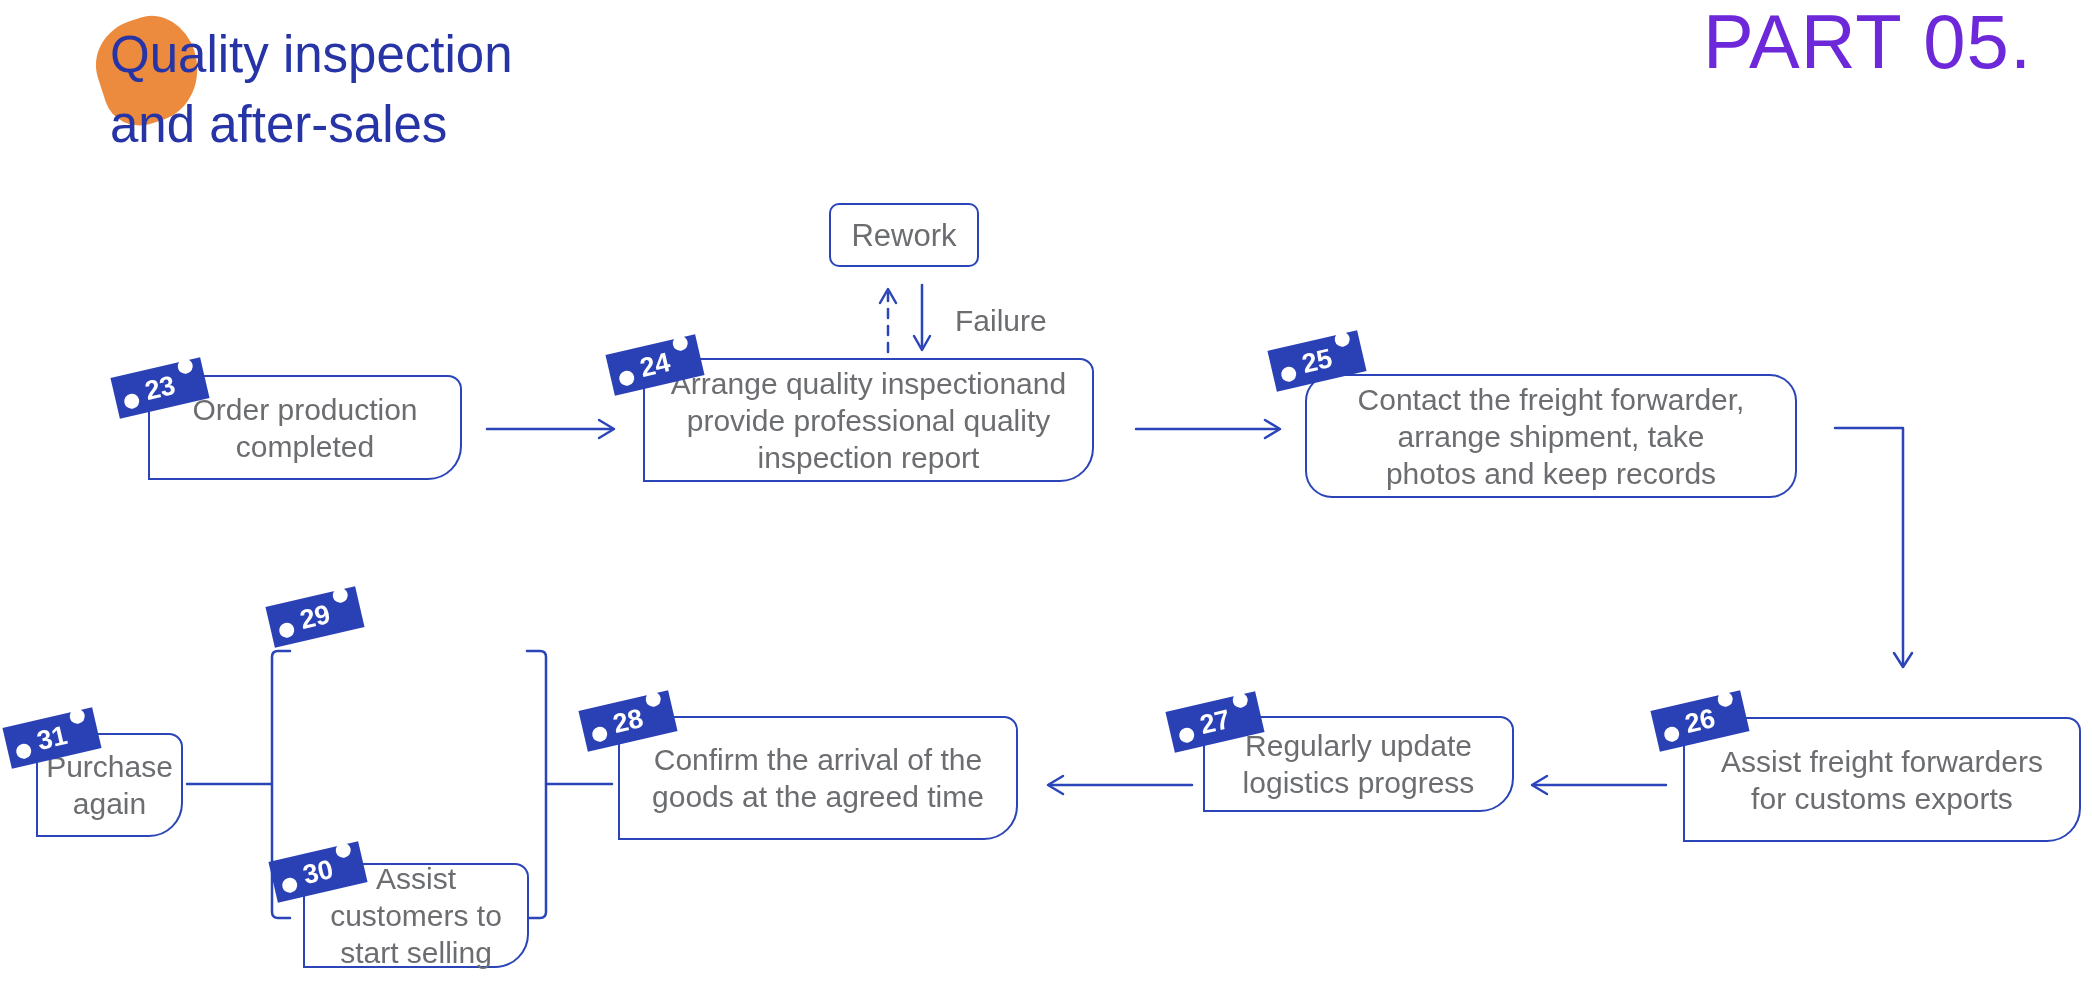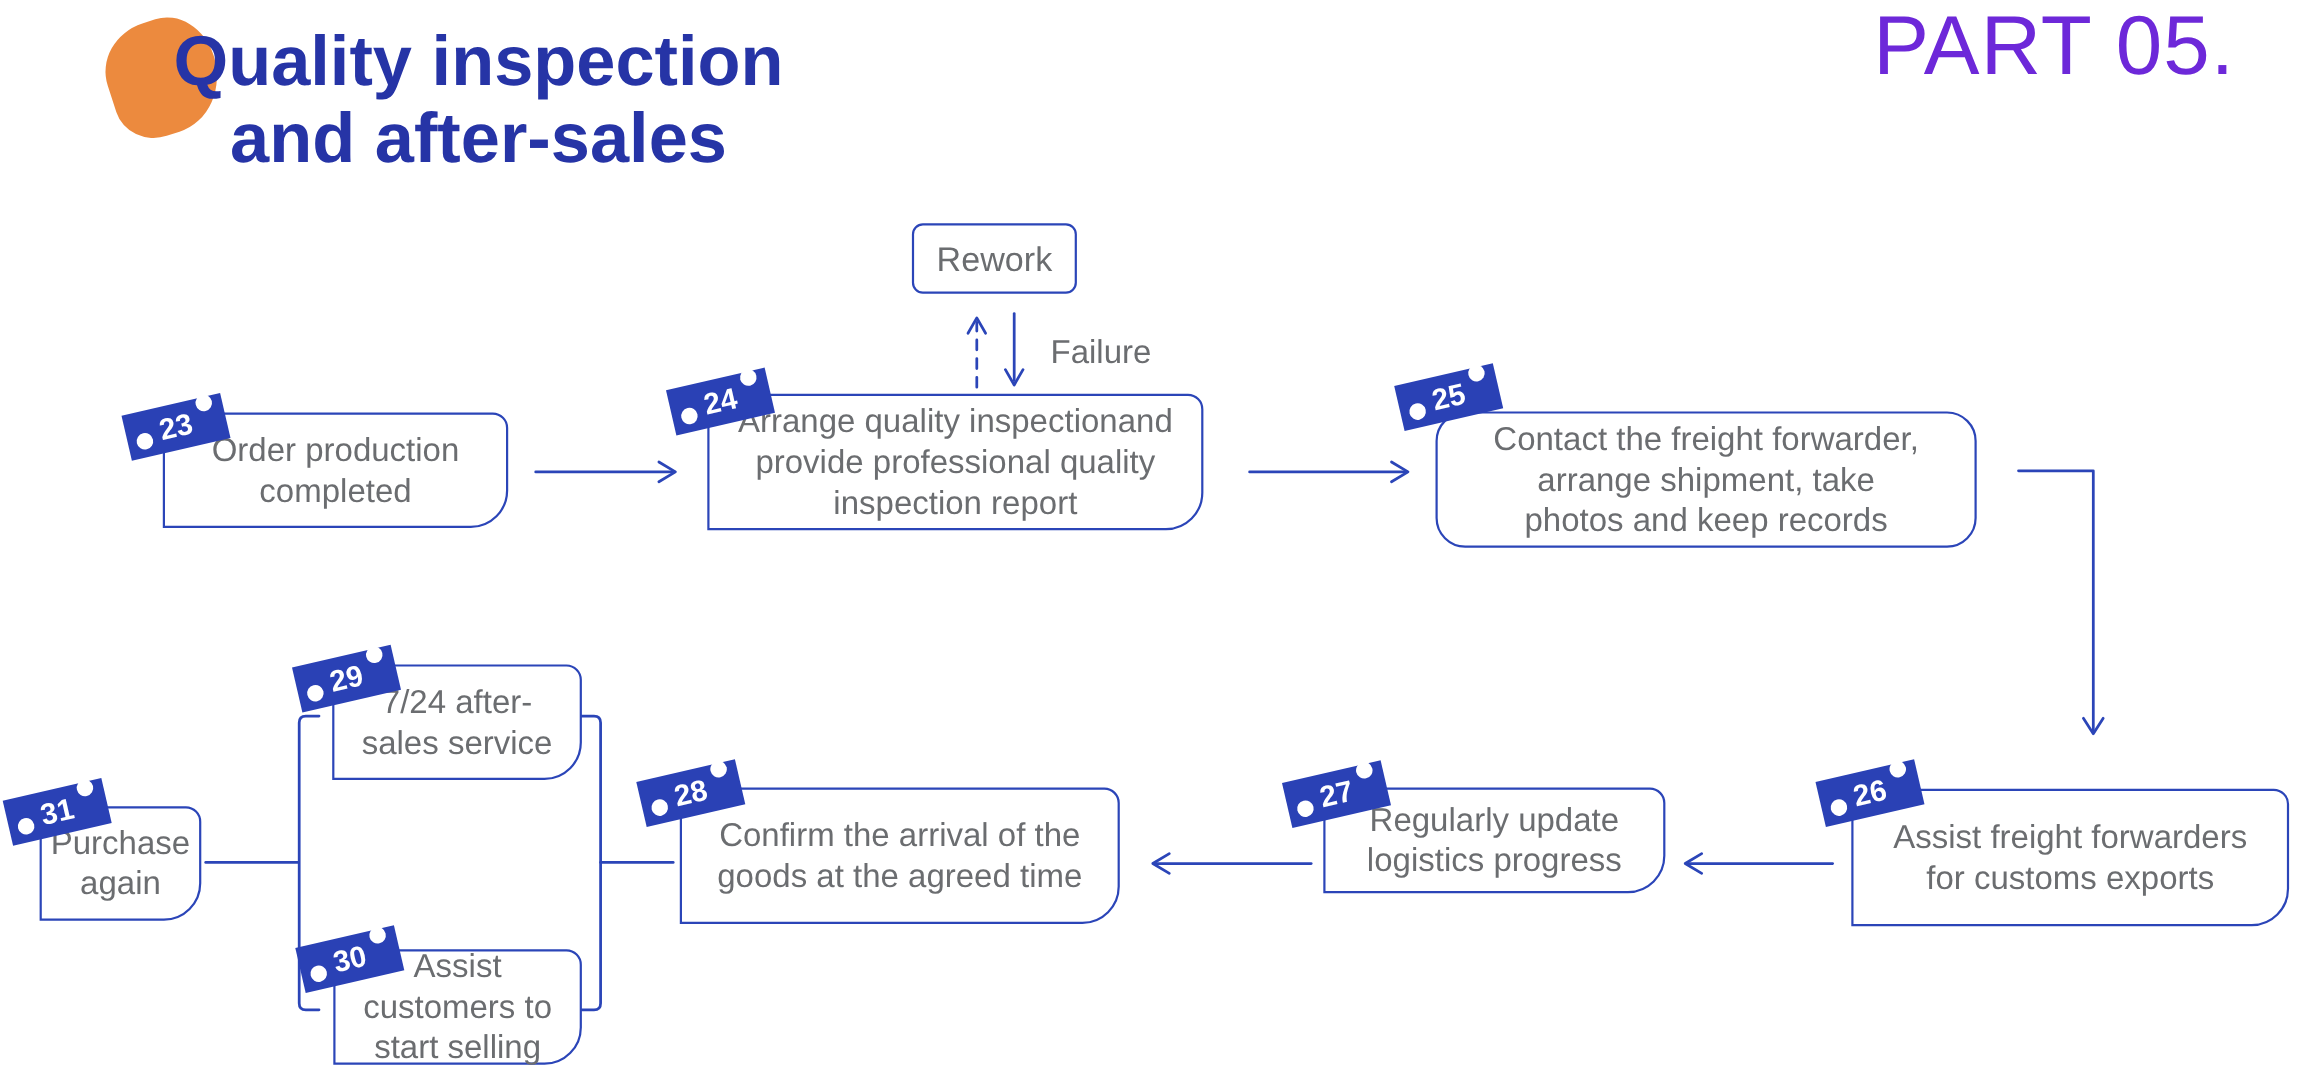--- a/index.html
+++ b/index.html
@@ -7,22 +7,22 @@
     position:relative;width:2092px;height:986px;background:#ffffff;overflow:hidden;
     font-family:"Liberation Sans", sans-serif;
   }
   
   .blob{
     position:absolute;left:98px;top:18px;width:100px;height:104px;
     background:#ec8a3e;border-radius:54% 46% 58% 42% / 48% 52% 62% 38%;
     transform:rotate(-18deg);z-index:1;
   }
   .title{
-    position:absolute;left:110px;top:20px;width:650px;text-align:center;
-    color:#2634a6;font-weight:700;font-size:64px;line-height:70px;z-index:2;
+    position:absolute;left:110px;top:20px;width:650px;
+    color:#2634a6;font-weight:400;font-size:51px;line-height:70px;z-index:2;
   }
   .title span{display:block;}
   .part{
     position:absolute;right:60px;top:0px;color:#6d28d9;font-weight:400;
     font-size:76px;line-height:84px;letter-spacing:1px;z-index:2;
   }
   
   .box{
     position:absolute;box-sizing:border-box;background:#ffffff;
     border:2.5px solid #2b45b8;border-radius:14px 14px 34px 0;
@@ -130,22 +130,20 @@
 inspection report</div>
   <div class="box b25">Contact the freight forwarder,
 arrange shipment, take
 photos and keep records</div>
   <div class="box b26">Assist freight forwarders
 for customs exports</div>
   <div class="box b27">Regularly update
 logistics progress</div>
   <div class="box b28">Confirm the arrival of the
 goods at the agreed time</div>
-  <div class="box b29">7/24 after-
-sales service</div>
   <div class="box b30">Assist
 customers to
 start selling</div>
   <div class="box b31">Purchase
 again</div>
 
   <div class="tag t23">
     <span class="dotL"></span>
     <span class="dotR"></span>
     <span>23</span>

